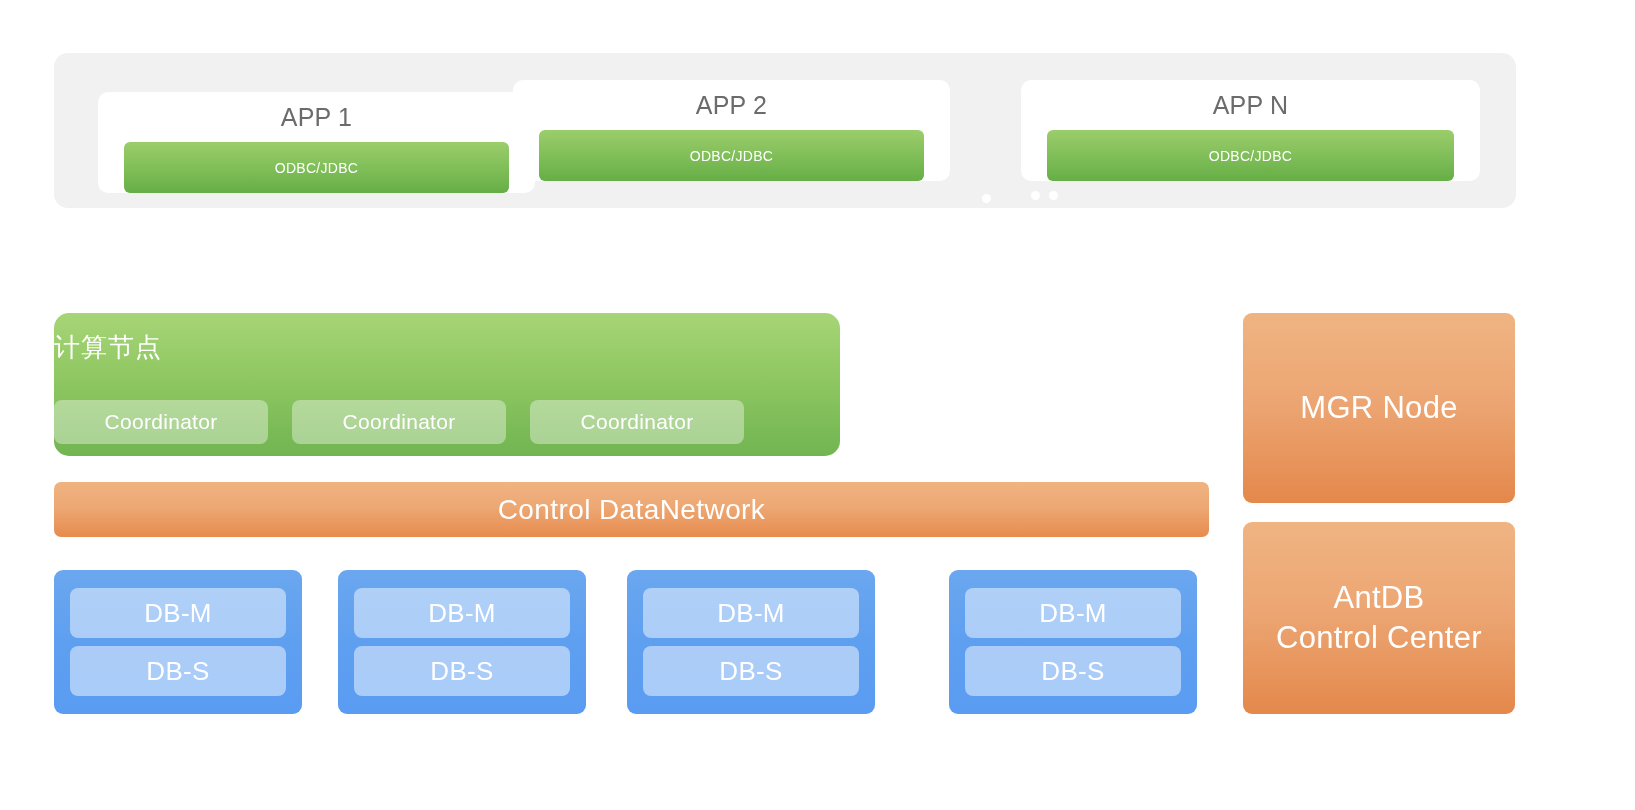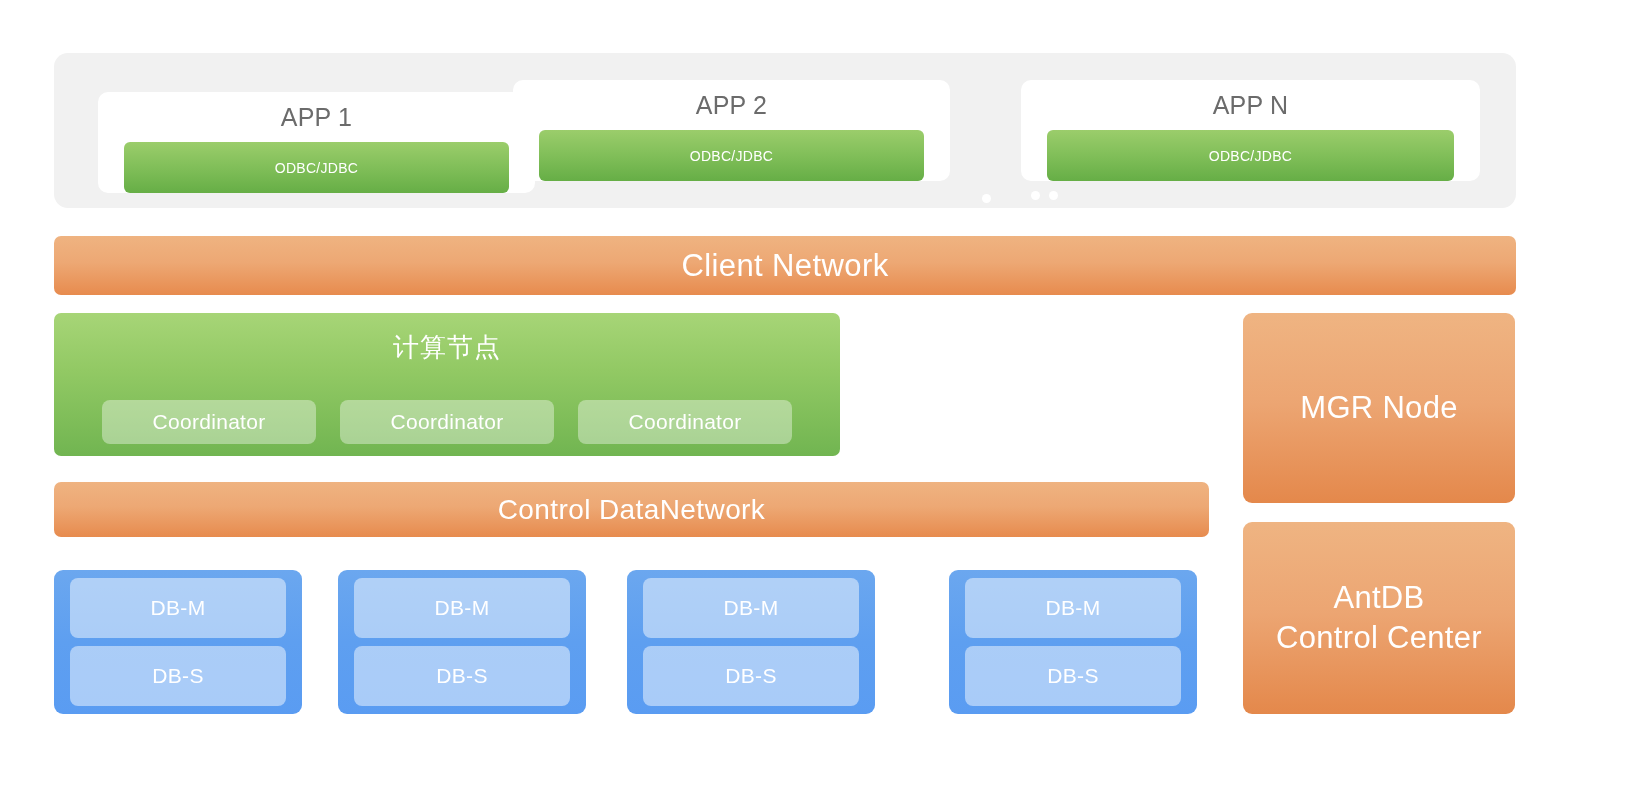--- a/index.html
+++ b/index.html
@@ -121,26 +121,26 @@
     left: 54px;
     top: 482px;
     width: 1155px;
     height: 55px;
     font-size: 28px;
   }
 
   
   .green-panel {
     position: absolute;
-    border-radius: 7px;
+    border-radius: 15px;
     background: linear-gradient(to bottom, #a7d577 0%, #92c964 40%, #71b551 100%);
     box-sizing: border-box;
     display: flex;
     flex-direction: column;
-    align-items: center;
+    align-items: flex-start;
   }
   .compute-node {
     left: 54px;
     top: 313px;
     width: 786px;
     height: 143px;
   }
   .gtm-node {
     left: 874px;
     top: 313px;
@@ -210,25 +210,25 @@
     justify-content: center;
     gap: 8px;
   }
   .db-group-1 { left: 54px;  width: 248px; }
   .db-group-2 { left: 338px; width: 248px; }
   .db-group-3 { left: 627px; width: 248px; }
   .db-group-4 { left: 949px; width: 248px; }
 
   .db-chip {
     width: calc(100% - 32px);
-    height: 60px;
+    height: 50px;
     border-radius: 8px;
     background: rgba(255,255,255,0.48);
     color: #ffffff;
-    font-size: 21px;
+    font-size: 26px;
     display: flex;
     align-items: center;
     justify-content: center;
     letter-spacing: 0.3px;
     white-space: nowrap;
   }
 </style>
 </head>
 <body>
 
@@ -252,21 +252,20 @@
     </div>
 
     <div class="ellipsis-dots">
       <span></span>
       <span></span>
     </div>
   </div>
 
   <div class="lone-dot"></div>
 
-  <div class="net-bar client-network">Client Network</div>
 
   <div class="green-panel compute-node">
     <div class="green-panel-title">计算节点</div>
     <div class="green-sub-row">
       <div class="green-sub coordinator">Coordinator</div>
       <div class="green-sub coordinator">Coordinator</div>
       <div class="green-sub coordinator">Coordinator</div>
     </div>
   </div>
 

